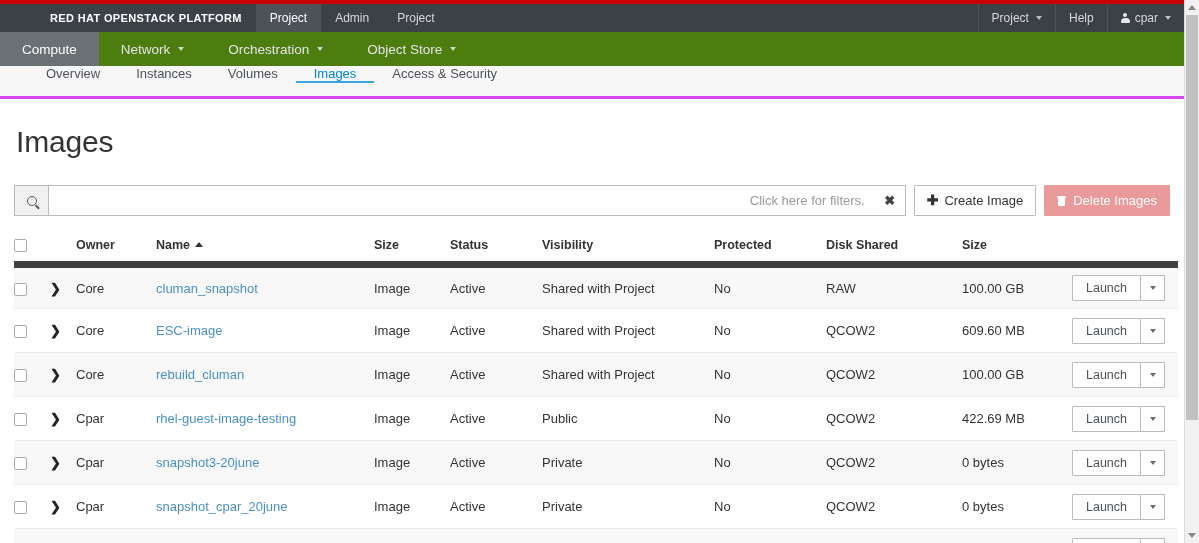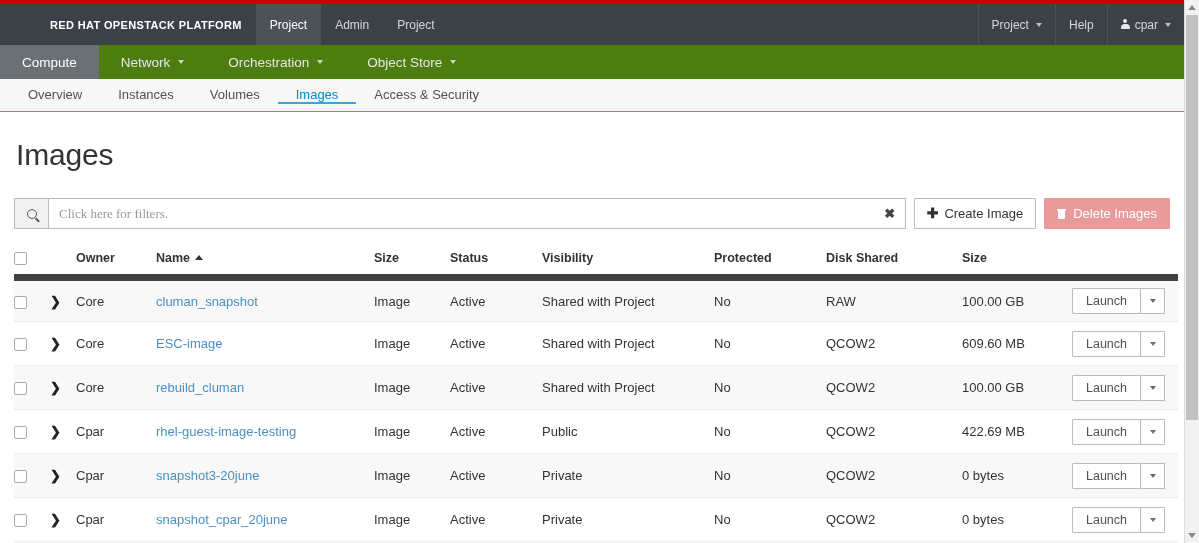--- a/index.html
+++ b/index.html
@@ -14,21 +14,21 @@
 
   
   .red-stripe {
     height: 4px;
     background: #cc0000;
     width: 1184px;
   }
 
   
   .masthead {
-    height: 41px;
+    height: 28px;
     background: #3c4147;
     display: flex;
     align-items: stretch;
     width: 1184px;
     position: relative;
   }
   .brand {
     display: flex; align-items: center;
     padding: 0 14px 0 50px;
     color: #ffffff;
@@ -112,24 +112,24 @@
   }
   .pnav-item.active {
     background: #6b7075;
     color: #ffffff;
   }
 
   
   .sub-nav {
     height: 33px;
     background: #f7f7f7;
-    border-bottom: 1px solid #d946ef;
+    border-bottom: 3px solid #d946ef;
     display: flex;
-    align-items: center;
-    padding-left: 10px;
+    align-items: flex-start;
+    padding-left: 28px;
     width: 1184px;
   }
   .snav-item {
     display: flex; align-items: center;
     padding: 0 18px;
     font-size: 13px;
     color: #4d5258;
     cursor: pointer;
     border-bottom: 2px solid transparent;
     white-space: nowrap;
@@ -189,22 +189,23 @@
     background: #5a5a5a;
     transform: rotate(45deg);
   }
   .filter-input {
     flex: 1;
     border: none;
     outline: none;
     font-size: 13px;
     color: #888888;
     padding: 0 10px;
-    font-family: Liberation Serif, serif;
+    font-family: Liberation Sans, sans-serif;
     background: transparent;
+    text-align: right;
   }
   .filter-input::placeholder { color: #999999; }
   .filter-clear {
     width: 30px;
     display: flex; align-items: center; justify-content: center;
     color: #444444;
     font-size: 13px;
     font-weight: bold;
     cursor: pointer;
   }

